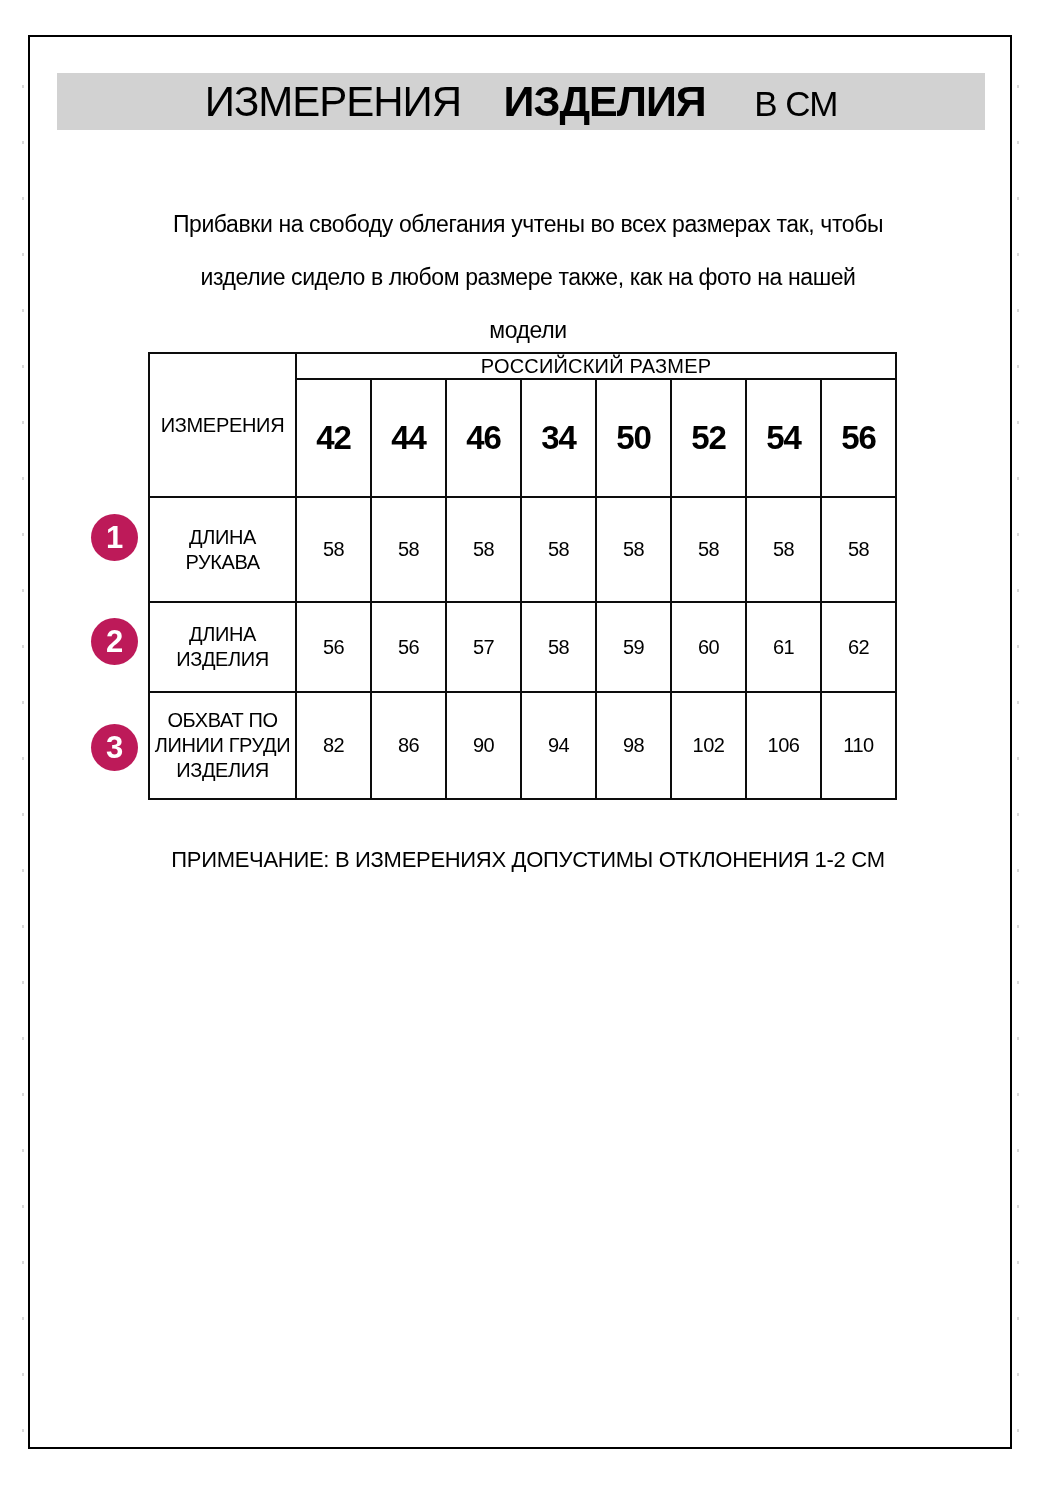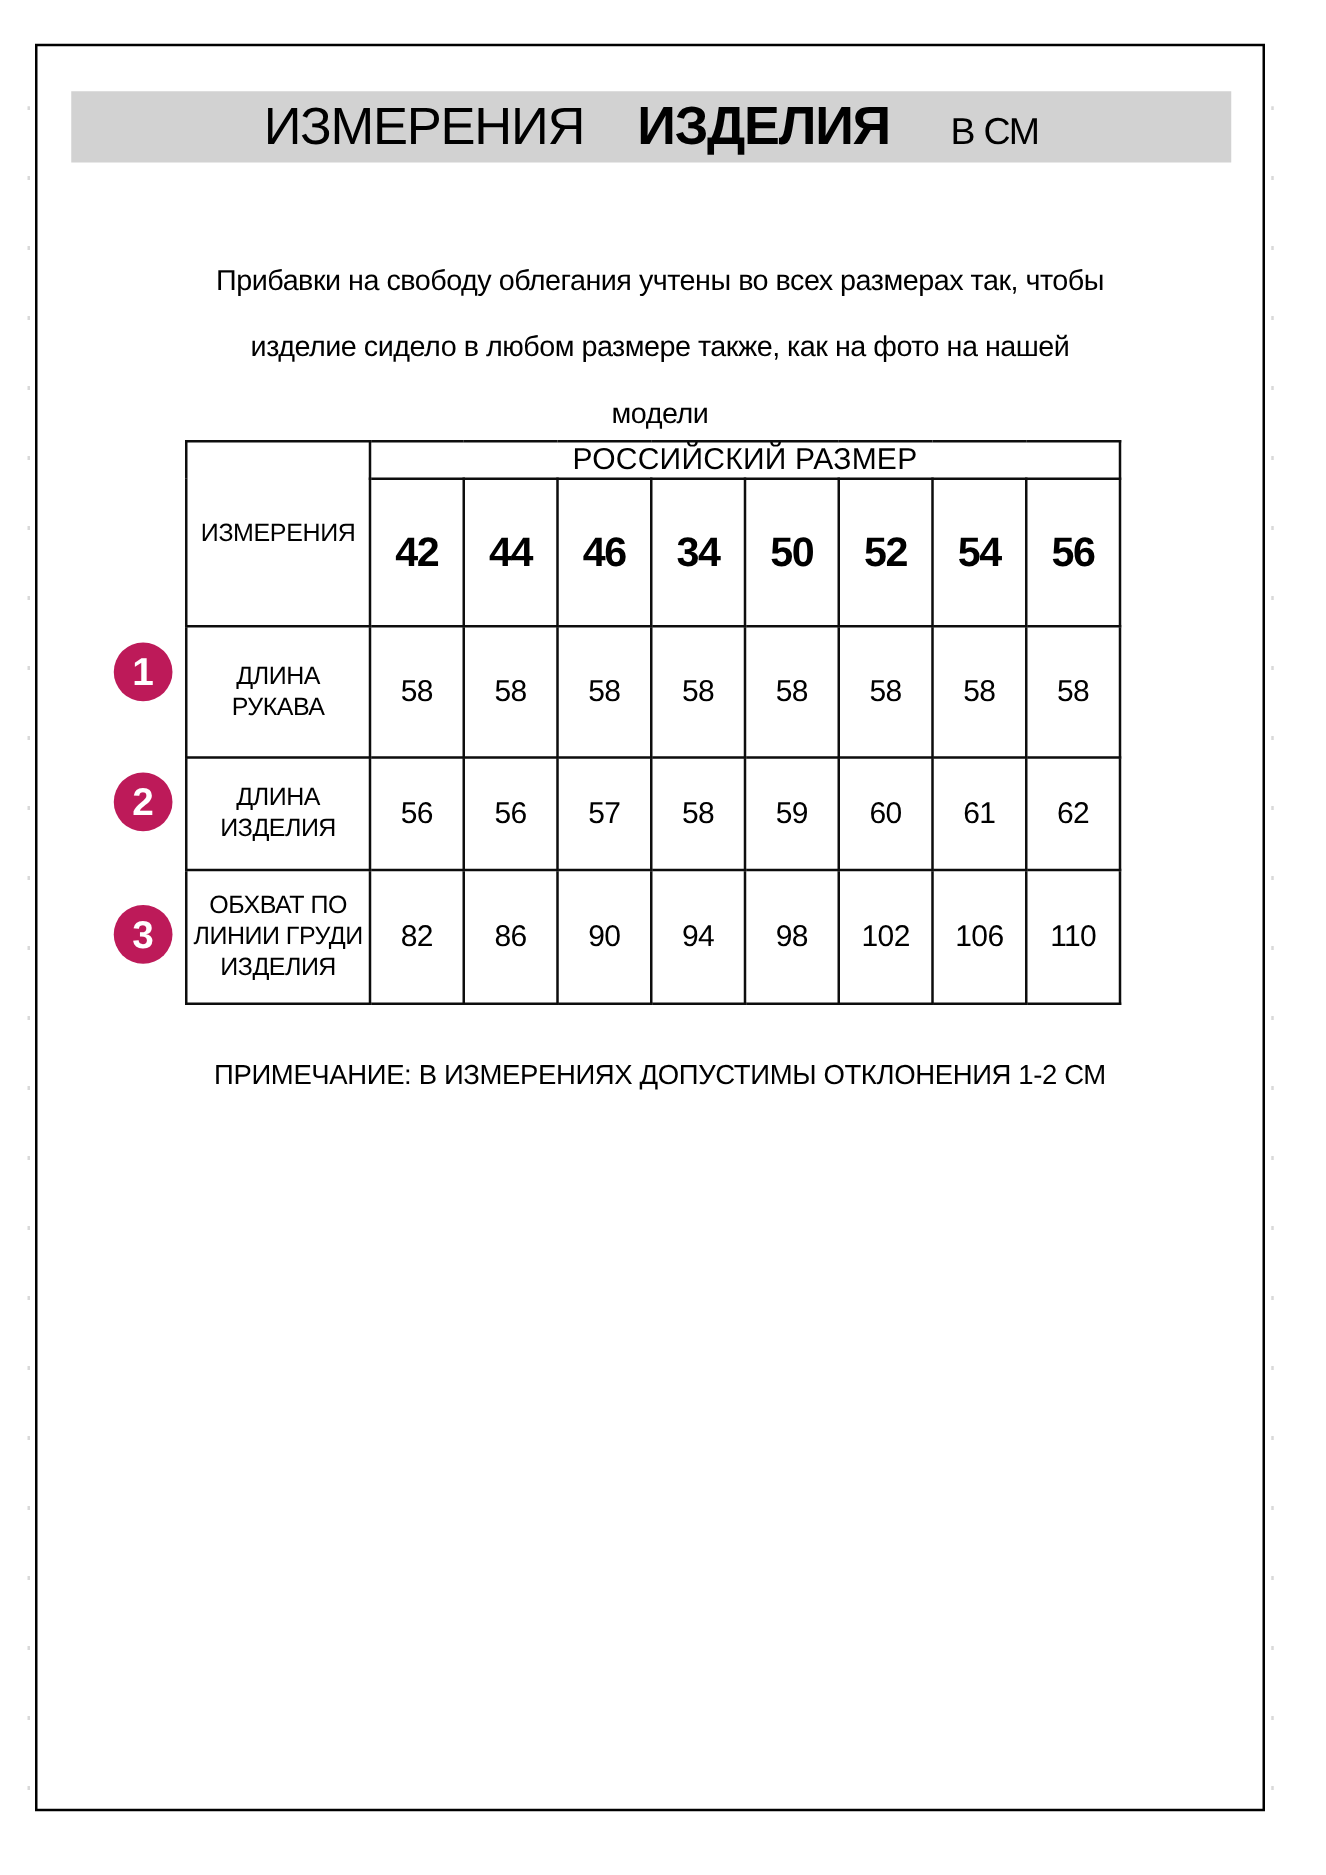--- a/index.html
+++ b/index.html
@@ -43,21 +43,21 @@
     left: 57px; top: 73px;
     width: 928px; height: 57px;
     background: var(--header-bar, #d2d2d2);
     text-align: center;
     line-height: 56px;
     white-space: nowrap;
   }
   .titlebar span { letter-spacing: -1px; }
   .t-reg  { font-size: 42px; font-weight: 400; }
   .t-bold { font-size: 43px; font-weight: 700; margin-left: 38px; }
-  .t-unit { font-size: 30px; font-weight: 400; margin-left: 44px; letter-spacing: 0; margin-top: 17px; }
+  .t-unit { font-size: 35px; font-weight: 400; margin-left: 44px; letter-spacing: 0; margin-top: 17px; }
 
   .code {
     position: absolute;
     left: 28px; top: 143px;
     width: 1000px;
     text-align: center;
     font-size: 32px;
     letter-spacing: -0.5px;
   }
   .desc {
@@ -86,23 +86,23 @@
     box-sizing: border-box;
   }
   col.c0 { width: 147px; }
   col.cs { width: 75px; }
   tr.r-group { height: 26px; }
   tr.r-sizes { height: 118px; }
   tr.r1 { height: 105px; }
   tr.r2 { height: 90px; }
   tr.r3 { height: 107px; }
   td.corner { font-size: 20px; letter-spacing: -0.3px; }
-  td.group  { font-size: 24px; letter-spacing: 0.2px; }
+  td.group  { font-size: 20px; letter-spacing: 0.2px; }
   td.size   { font-size: 33px; font-weight: 700; letter-spacing: -1px; }
-  td.val    { font-size: 24px; letter-spacing: -0.5px; }
+  td.val    { font-size: 20px; letter-spacing: -0.5px; }
   td.rlabel { font-size: 20px; line-height: 25px; white-space: pre-line; letter-spacing: -0.4px; }
 
   .badge {
     position: absolute;
     left: 91px;
     width: 47px; height: 47px;
     border-radius: 50%;
     background: var(--badge, #bd1a59);
     color: #fff;
     font-size: 31px;

